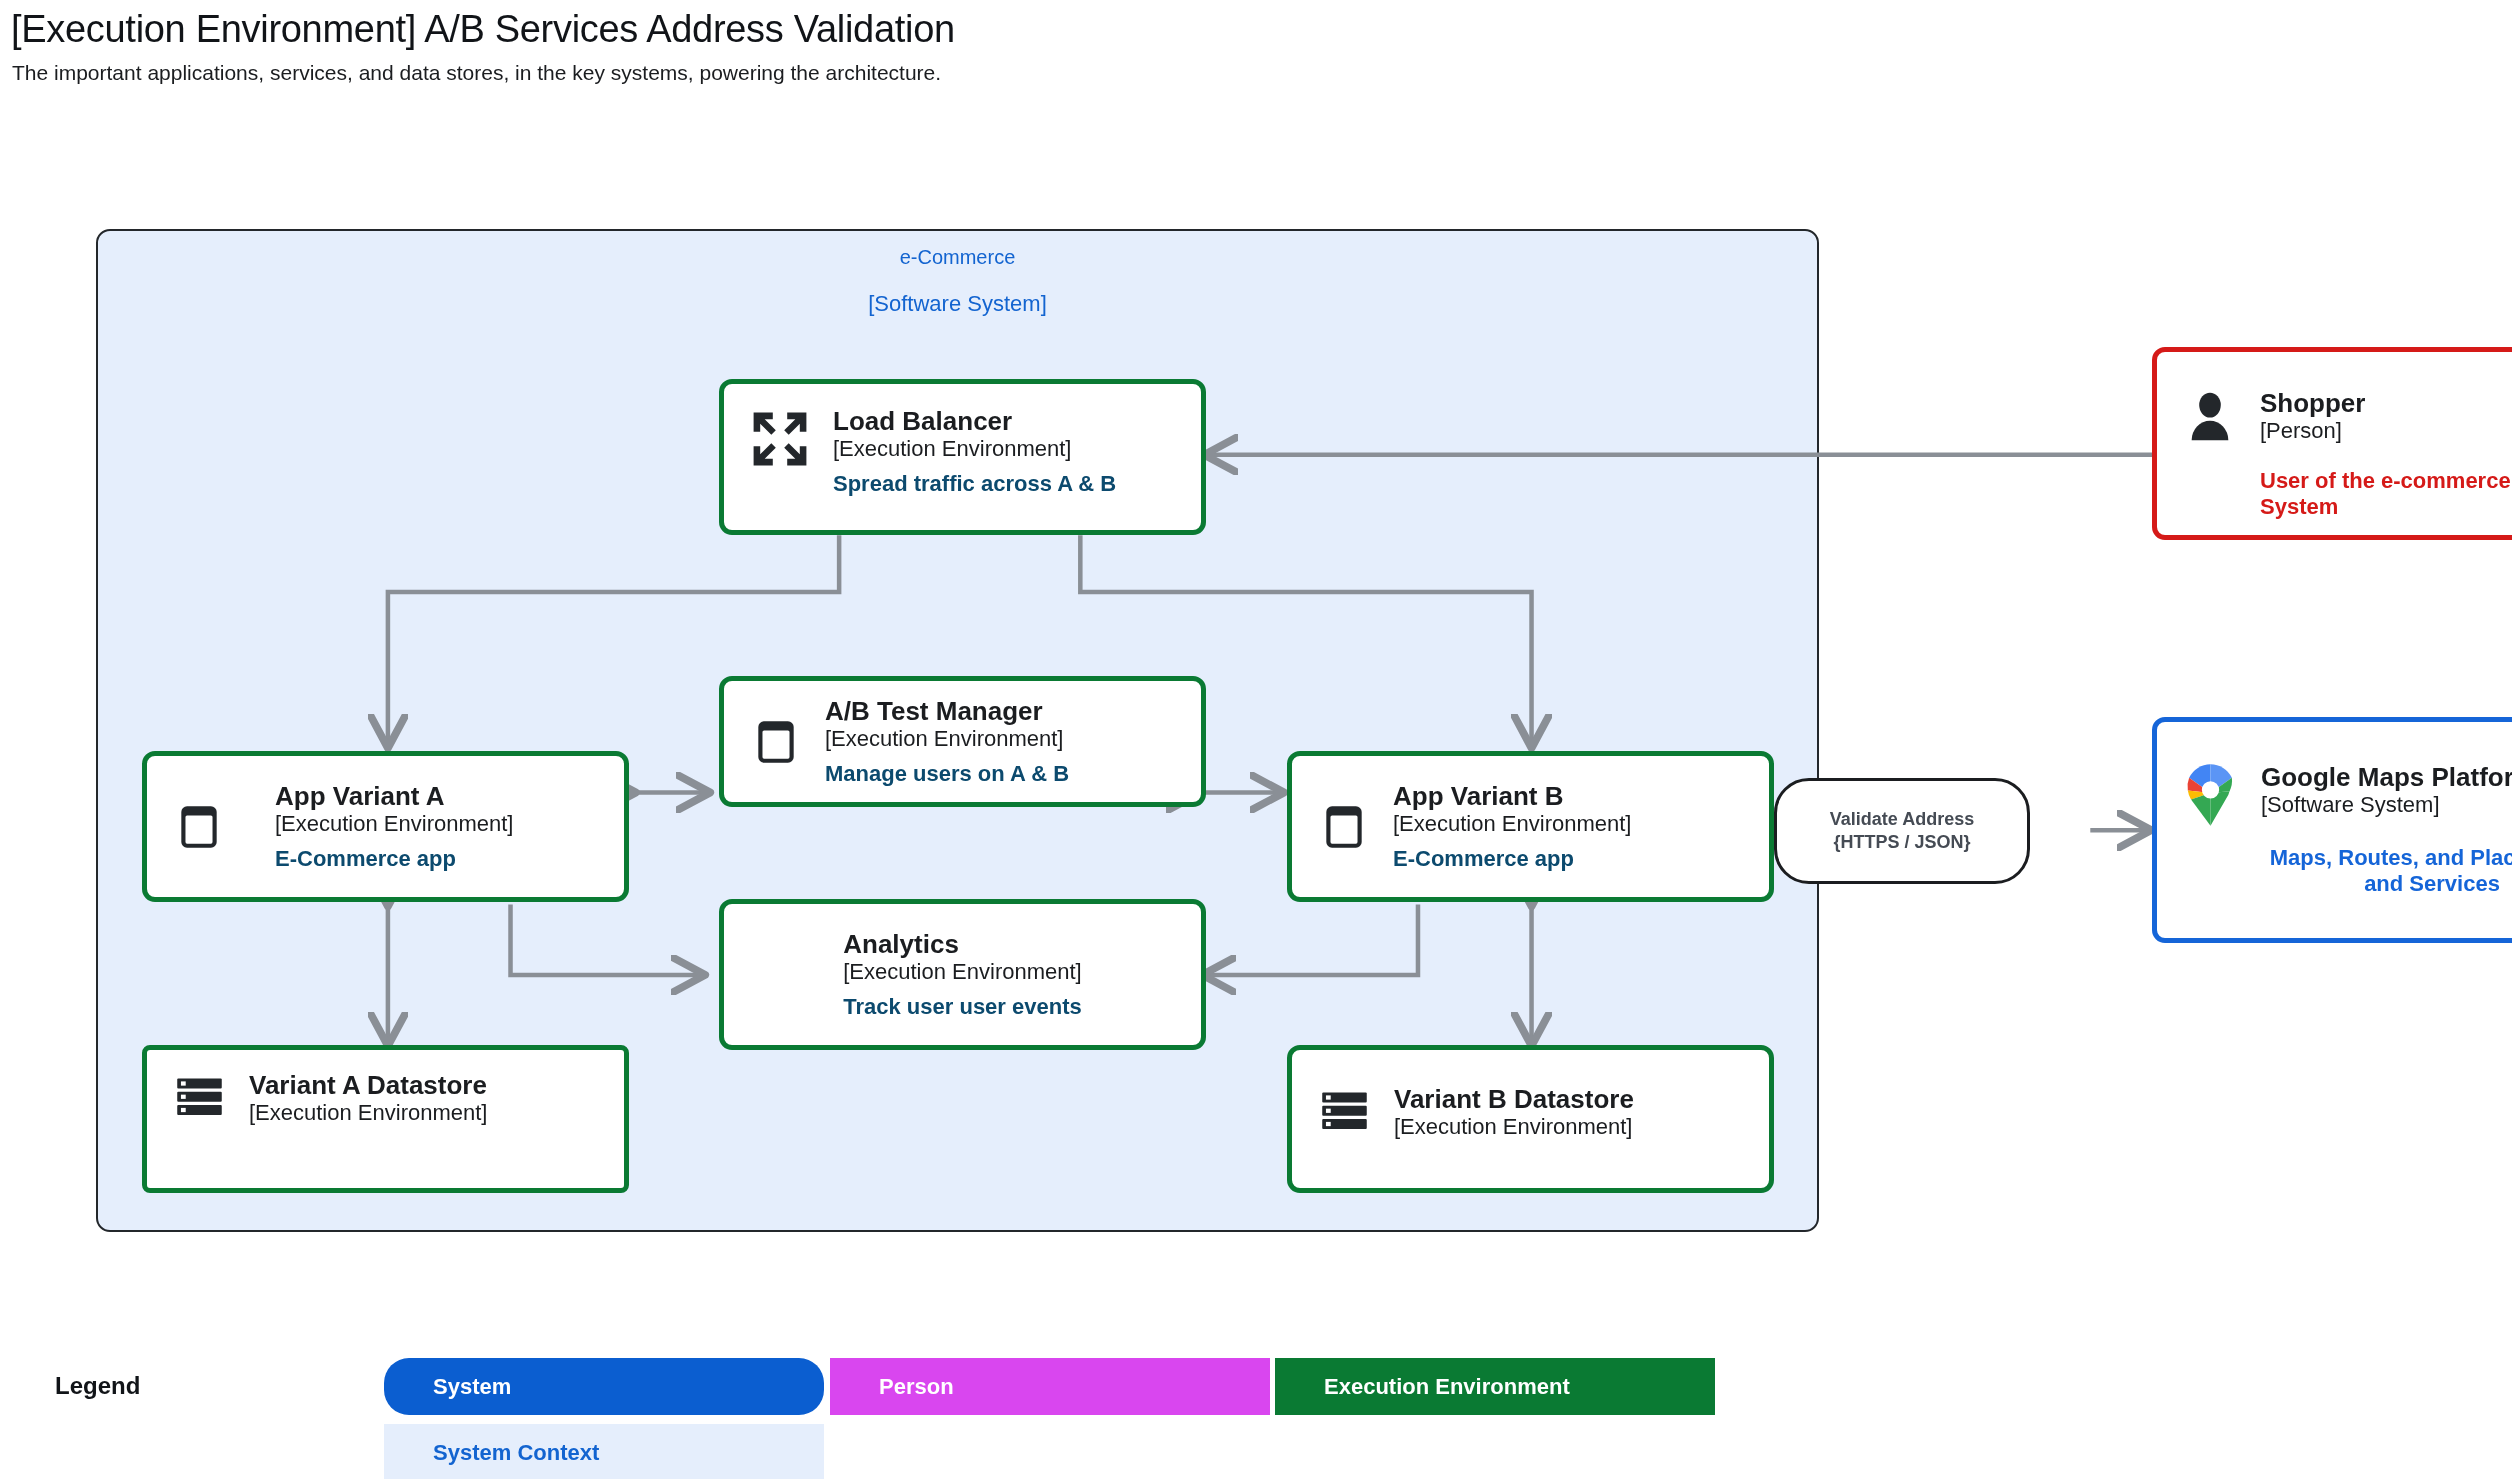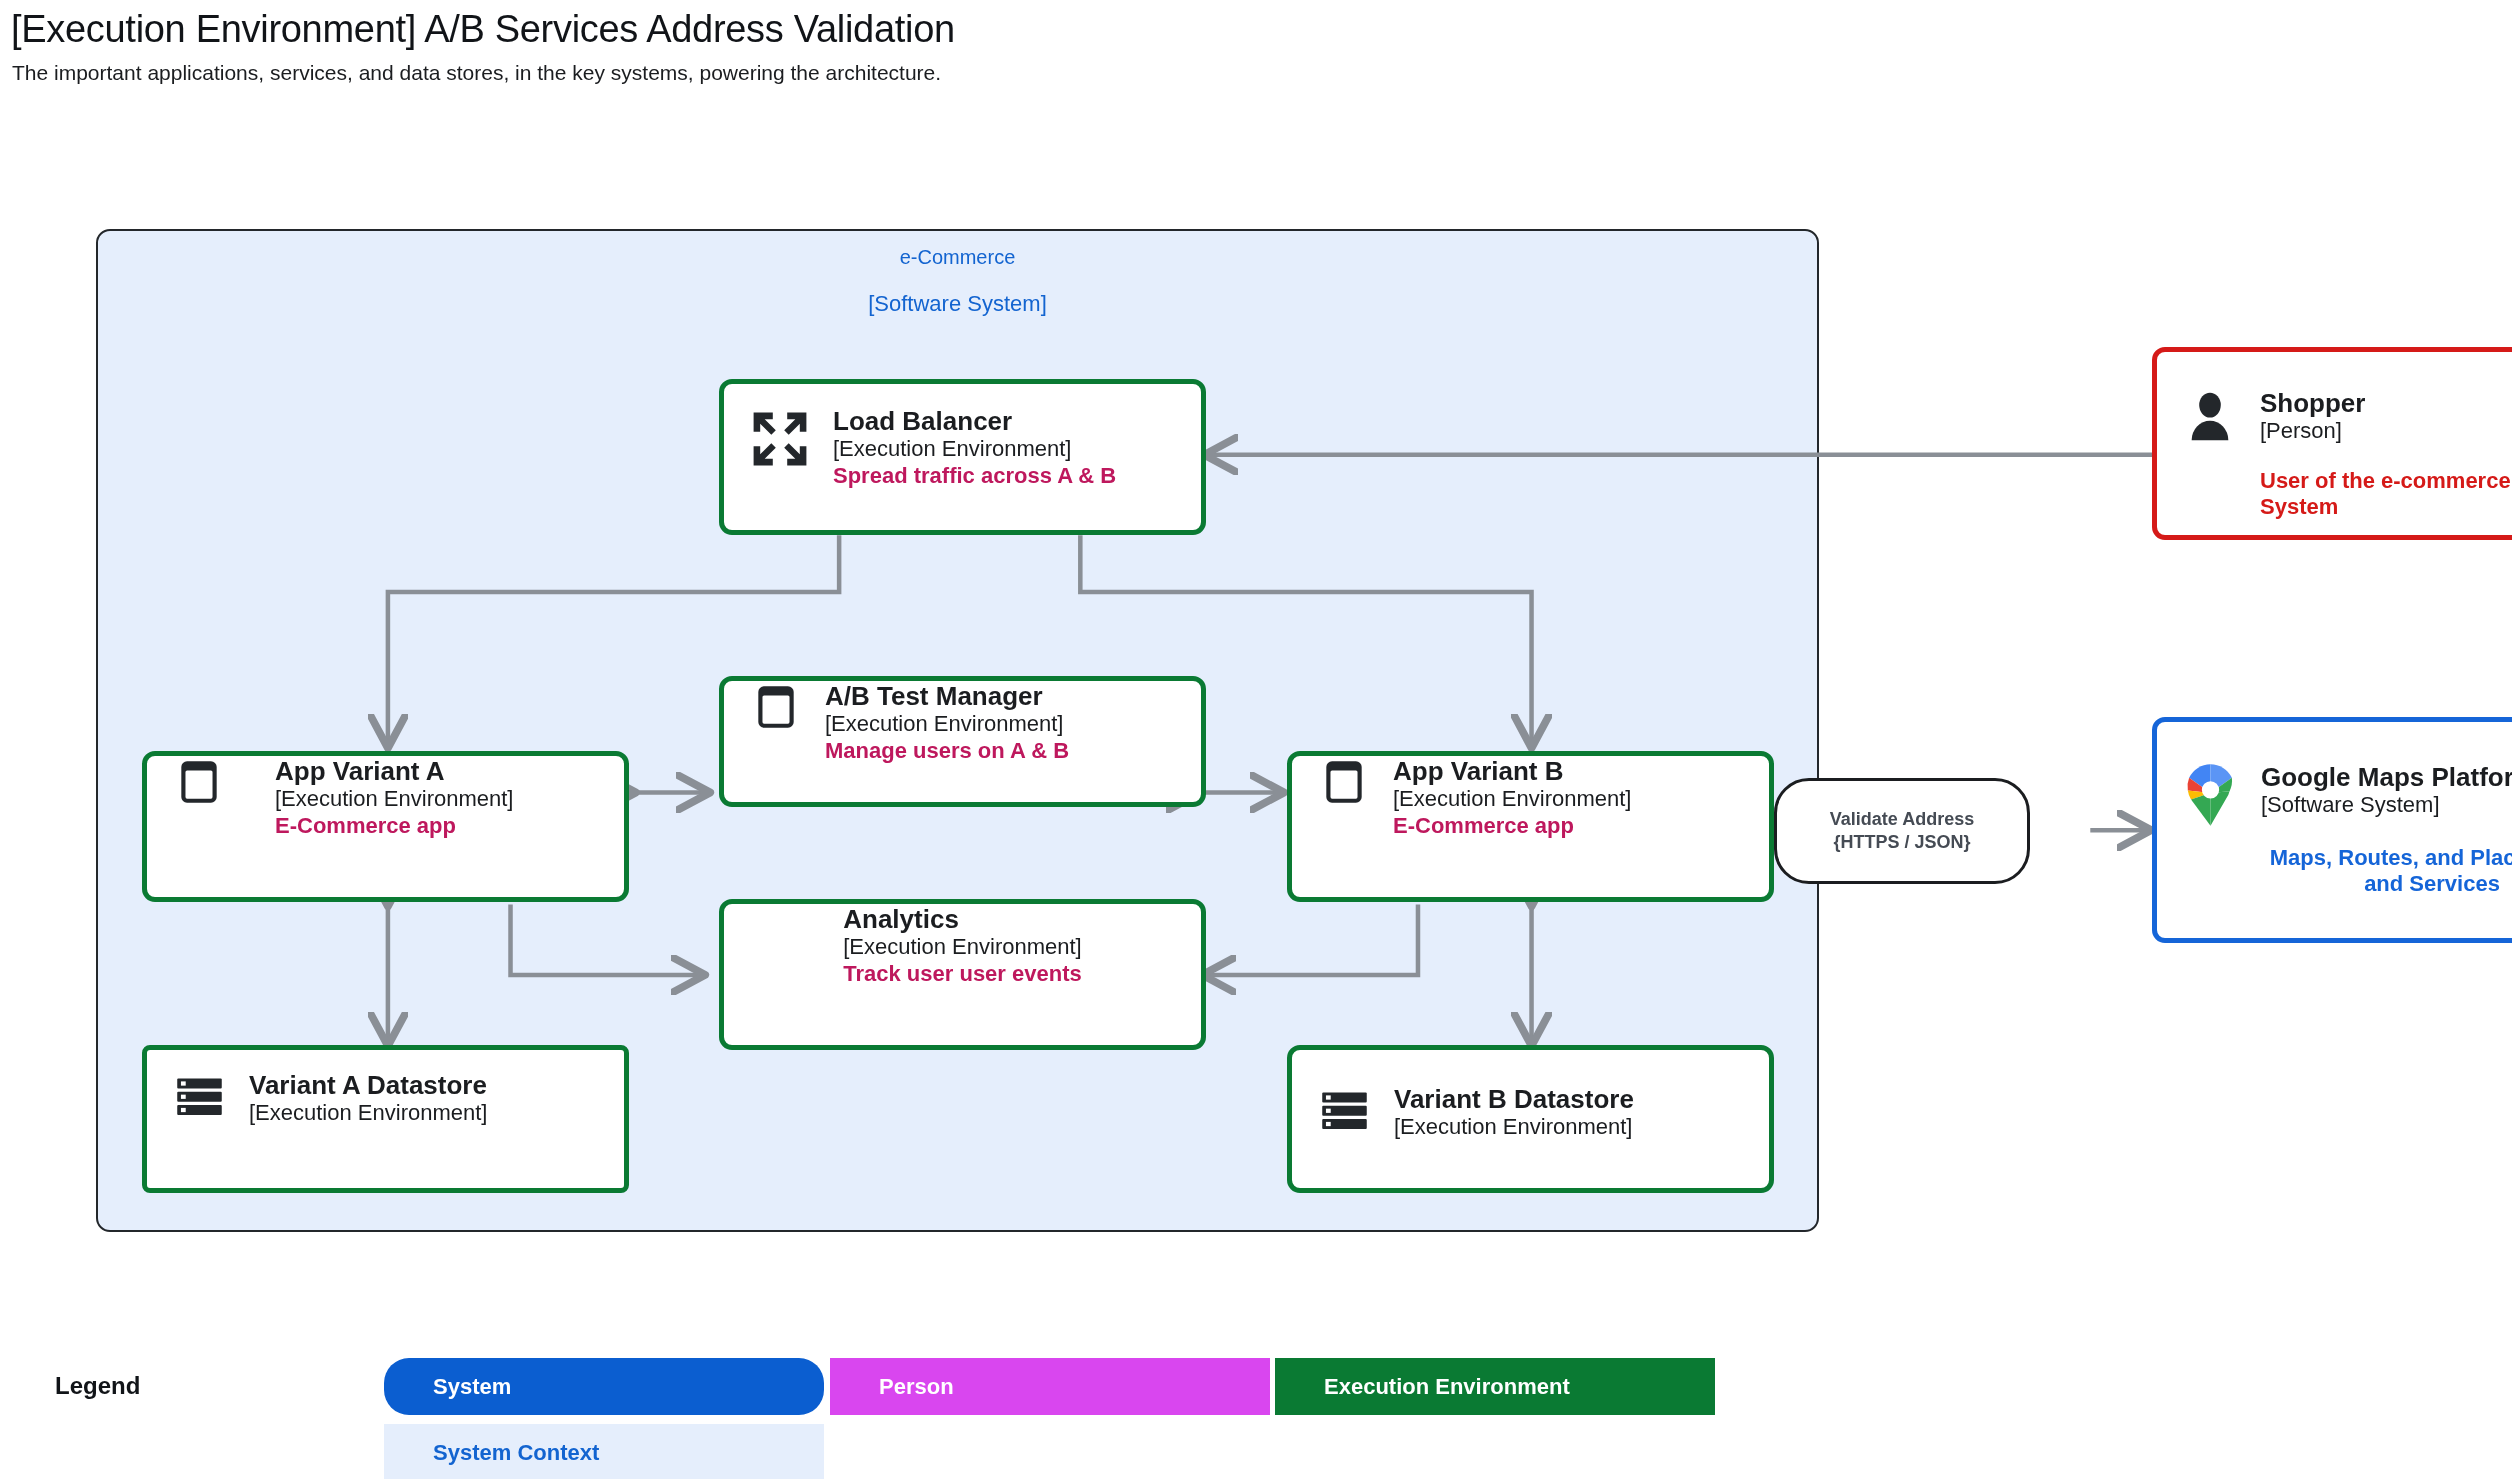--- a/index.html
+++ b/index.html
@@ -31,30 +31,30 @@
     font-size:20px;font-weight:400;color:#1364d0;
   }
   #container-subtitle{
     left:96px;top:291px;width:1723px;text-align:center;
     font-size:22px;font-weight:400;color:#1364d0;
   }
 
   
   .node{
     box-sizing:border-box;background:#ffffff;border-radius:13px;
-    border:5.5px solid #0a7a33;display:flex;align-items:flex-start;
+    border:5.5px solid #0a7a33;display:flex;align-items:center;
     padding:0 0 0 26px;
   }
   .node.blue{border-color:#1565d8;}
   .node.red{border-color:#d51a18;}
   .node .icon-wrap{flex:0 0 auto;margin-right:23px;display:flex;align-items:center;justify-content:center;}
   .node .txt{flex:1 1 auto;min-width:0;}
   .node .n-name{font-size:26px;font-weight:700;color:#1b1d20;line-height:1.16;}
   .node .n-type{font-size:22px;font-weight:400;color:#1b1d20;line-height:1.2;}
-  .node .n-desc{font-size:22px;font-weight:700;color:#be185d;line-height:1.2;margin-top:0;}
+  .node .n-desc{font-size:22px;font-weight:700;color:#0c4a6e;line-height:1.2;margin-top:8px;}
   .node .n-desc.blueTxt{color:#1565d8;}
   .node .n-desc.redTxt{color:#d51a18;}
   .node.centered{padding-left:0;justify-content:center;text-align:center;}
   .node.centered .txt{flex:0 0 auto;}
   .node.toppad{align-items:flex-start;}
 
   
   .ico{display:block;}
 
   

